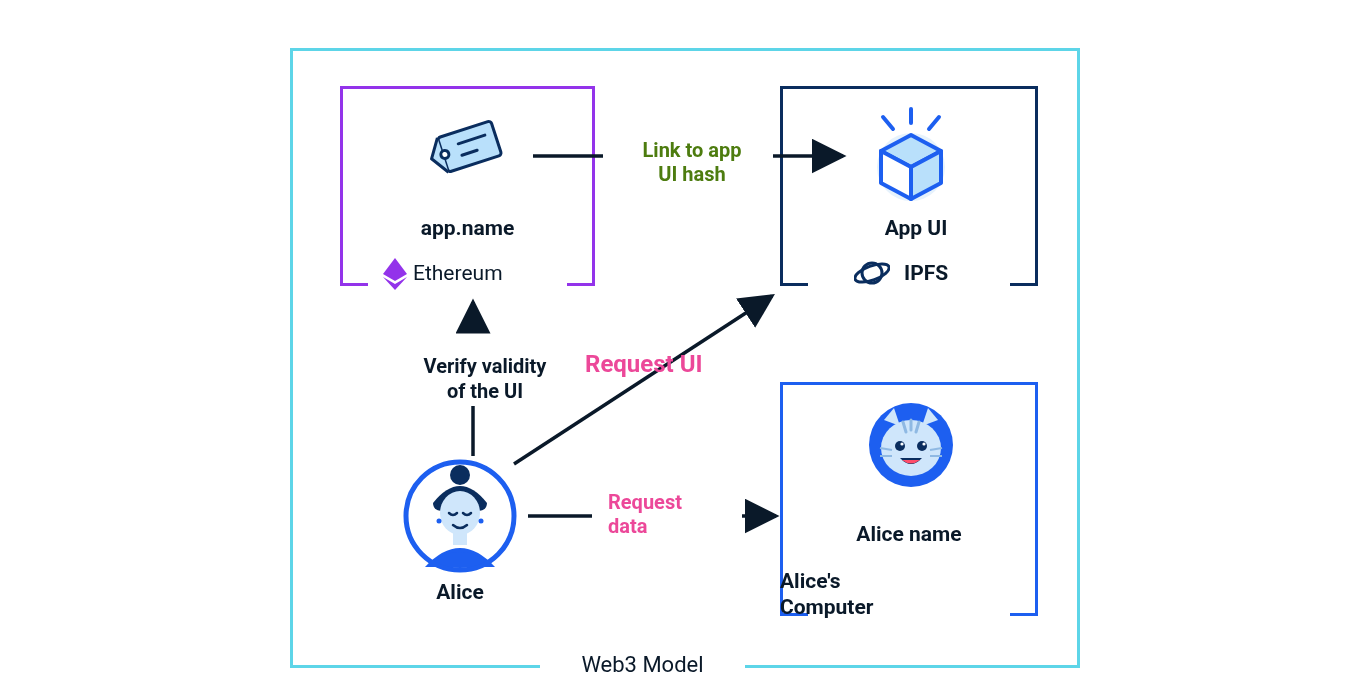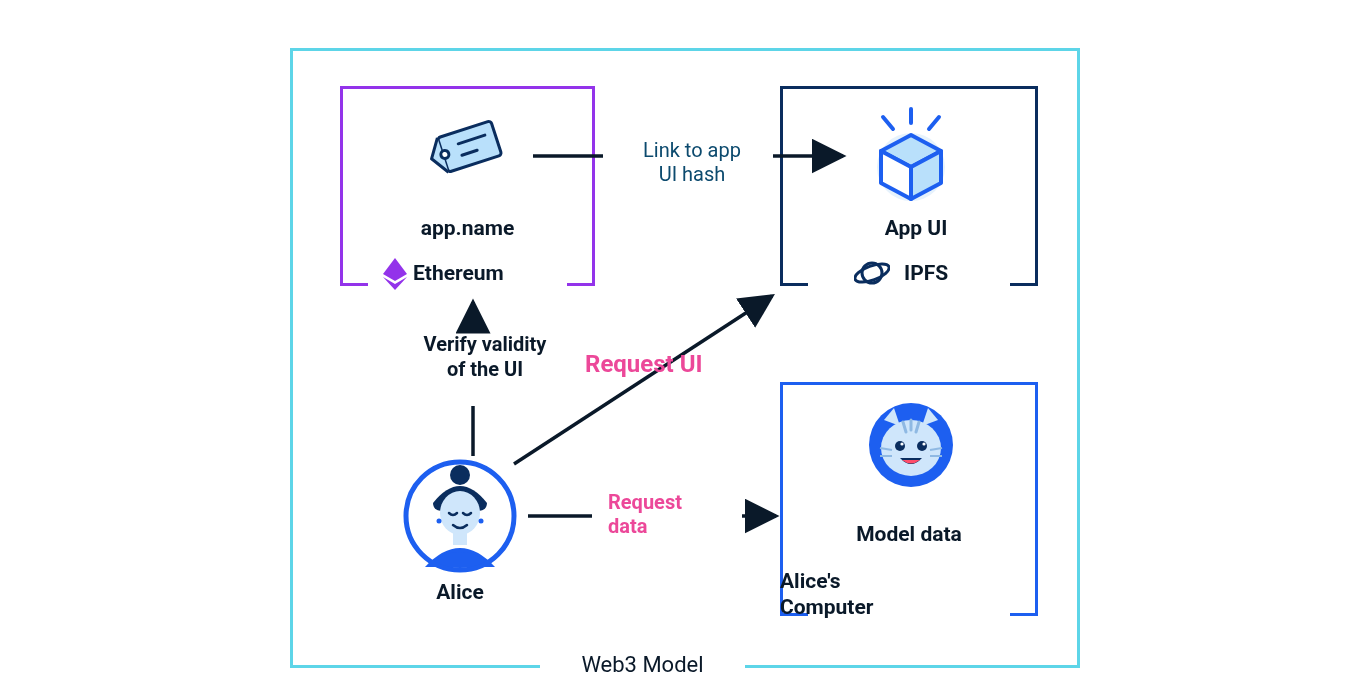--- a/index.html
+++ b/index.html
@@ -71,21 +71,21 @@
     top: 216px;
     width: 255px;
     text-align: center;
     font-weight: 700;
     font-size: 21px;
     color: #0a1929;
   }
   .eth-icon { position:absolute; left: 382px; top: 258px; }
   .eth-label {
     position:absolute; left: 413px; top: 261px;
-    font-weight: 700; font-size: 21px; color:#0a1929;
+    font-weight: 400; font-size: 21px; color:#0a1929;
   }
 
   
   .ipfs-box {
     position: absolute;
     left: 780px;
     top: 86px;
     width: 258px;
     height: 200px;
   }
@@ -130,24 +130,24 @@
   
   .alice-avatar { position:absolute; left: 403px; top: 459px; }
   .alice-label {
     position:absolute; left: 380px; top: 580px; width: 160px; text-align:center;
     font-weight:700; font-size:21px; color:#0a1929;
   }
 
   
   .lbl-link {
     position:absolute; left: 612px; top: 138px; width: 160px; text-align:center;
-    font-weight:400; font-size:20px; color:#0c4a6e; line-height:1.2;
+    font-weight:700; font-size:20px; color:#4d7c0f; line-height:1.2;
   }
   .lbl-verify {
-    position:absolute; left: 390px; top: 332px; width: 190px; text-align:center;
+    position:absolute; left: 390px; top: 354px; width: 190px; text-align:center;
     font-weight:700; font-size:20px; color:#0a1929; line-height:1.25;
   }
   .lbl-request-ui {
     position:absolute; left: 585px; top: 350px;
     font-weight:700; font-size:24px; color:#ec4899;
   }
   .lbl-request-data {
     position:absolute; left: 608px; top: 490px; width: 140px; text-align:left;
     font-weight:700; font-size:20px; color:#ec4899; line-height:1.2;
   }
@@ -231,21 +231,21 @@
   <circle cx="58" cy="44" r="1.6" fill="#fff"></circle>
 
   <path d="M34 58 Q45 70 56 58" fill="#0a2d5e"></path>
   <path d="M36 60 Q45 67 54 60" fill="#ff4d6a"></path>
 
   <line x1="14" y1="48" x2="26" y2="50" stroke="#8fb9e3" stroke-width="2"></line>
   <line x1="14" y1="56" x2="26" y2="56" stroke="#8fb9e3" stroke-width="2"></line>
   <line x1="76" y1="48" x2="64" y2="50" stroke="#8fb9e3" stroke-width="2"></line>
   <line x1="76" y1="56" x2="64" y2="56" stroke="#8fb9e3" stroke-width="2"></line>
 </svg>
-<div class="alice-data-label">Model data</div>
+<div class="alice-data-label">Alice name</div>
 <div class="alice-comp-label">
   <span>Alice's</span><br>
   <span>Computer</span>
 </div>
 
 <svg class="alice-avatar" width="114" height="114">
   <circle cx="57" cy="57" r="54" fill="#fff" stroke="#1d5ff0" stroke-width="5"></circle>
 
   <circle cx="57" cy="16" r="10" fill="#0a2d5e"></circle>
 

